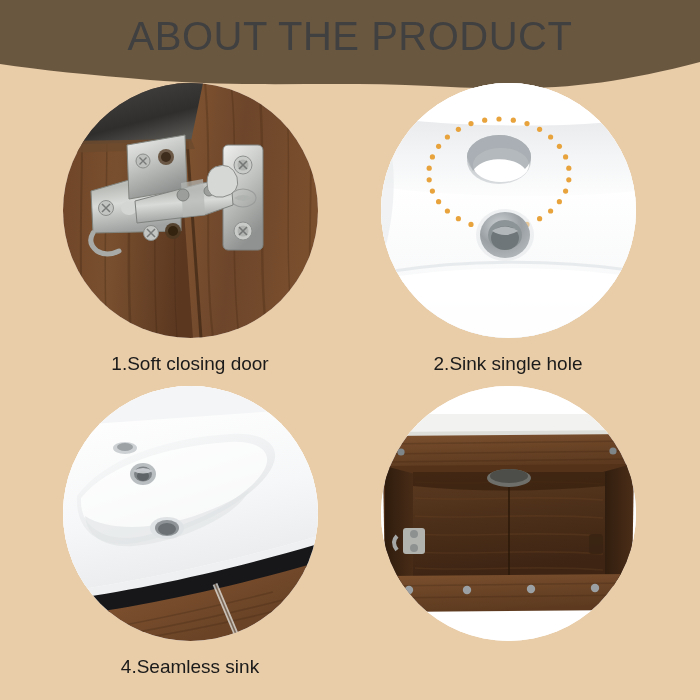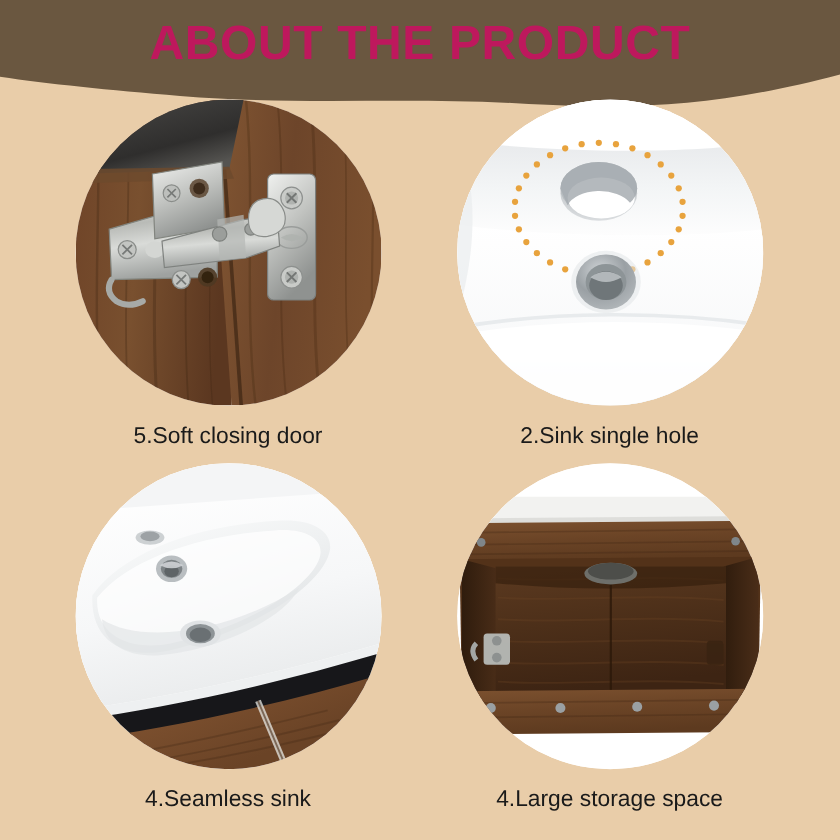--- a/index.html
+++ b/index.html
@@ -28,23 +28,23 @@
     width: 700px;
     height: 95px;
     overflow: hidden;
   }
   .header svg { display: block; }
   .header-title {
     position: absolute;
     left: 0; top: 14px;
     width: 700px;
     text-align: center;
-    color: #be185d;
+    color: #404040;
     font-family: "Liberation Sans", sans-serif;
-    font-weight: bold;
+    font-weight: normal;
     font-size: 40px;
     letter-spacing: 0.5px;
     line-height: 44px;
     white-space: nowrap;
   }
 
   
   .grid {
     position: absolute;
     left: 0; top: 0;
@@ -201,21 +201,21 @@
           <g>
             <path d="M72,118 L140,100 L168,96 L170,122 L142,132 L74,140 Z" fill="url(#metalG)" stroke="#7f827f" stroke-width="1"></path>
             <path d="M118,100 L140,96 L142,132 L120,134 Z" fill="#b5b8b5" opacity="0.7"></path>
             <circle cx="120" cy="112" r="6" fill="#9b9e9b" stroke="#7d807d" stroke-width="1"></circle>
             <circle cx="146" cy="108" r="5" fill="#9b9e9b" stroke="#7d807d" stroke-width="1"></circle>
 
             <path d="M152,84 q16,-6 22,10 q4,16 -14,20 q-16,2 -16,-14 q0,-12 8,-16 Z" fill="#d6d8d5" stroke="#8a8d8a" stroke-width="1"></path>
           </g>
         </svg>
       </div>
-      <div class="caption">5.Soft closing door</div>
+      <div class="caption">1.Soft closing door</div>
     </div>
 
     <div class="cell c2">
       <div class="photo">
         <svg class="scene" viewBox="0 0 255 255">
           <defs>
             <linearGradient id="cerTop" x1="0" y1="0" x2="0" y2="1">
               <stop offset="0" stop-color="#ffffff"></stop>
               <stop offset="1" stop-color="#fbfcfc"></stop>
             </linearGradient>
@@ -458,17 +458,16 @@
             <circle cx="150" cy="203" r="4.2"></circle>
             <circle cx="214" cy="202" r="4.2"></circle>
           </g>
 
           <g fill="#7f868a">
             <circle cx="20" cy="66" r="3.6"></circle>
             <circle cx="232" cy="65" r="3.6"></circle>
           </g>
         </svg>
       </div>
-      <div class="caption">4.Large storage space</div>
     </div>
 
   </div>
 </div>
 
 </body></html>

